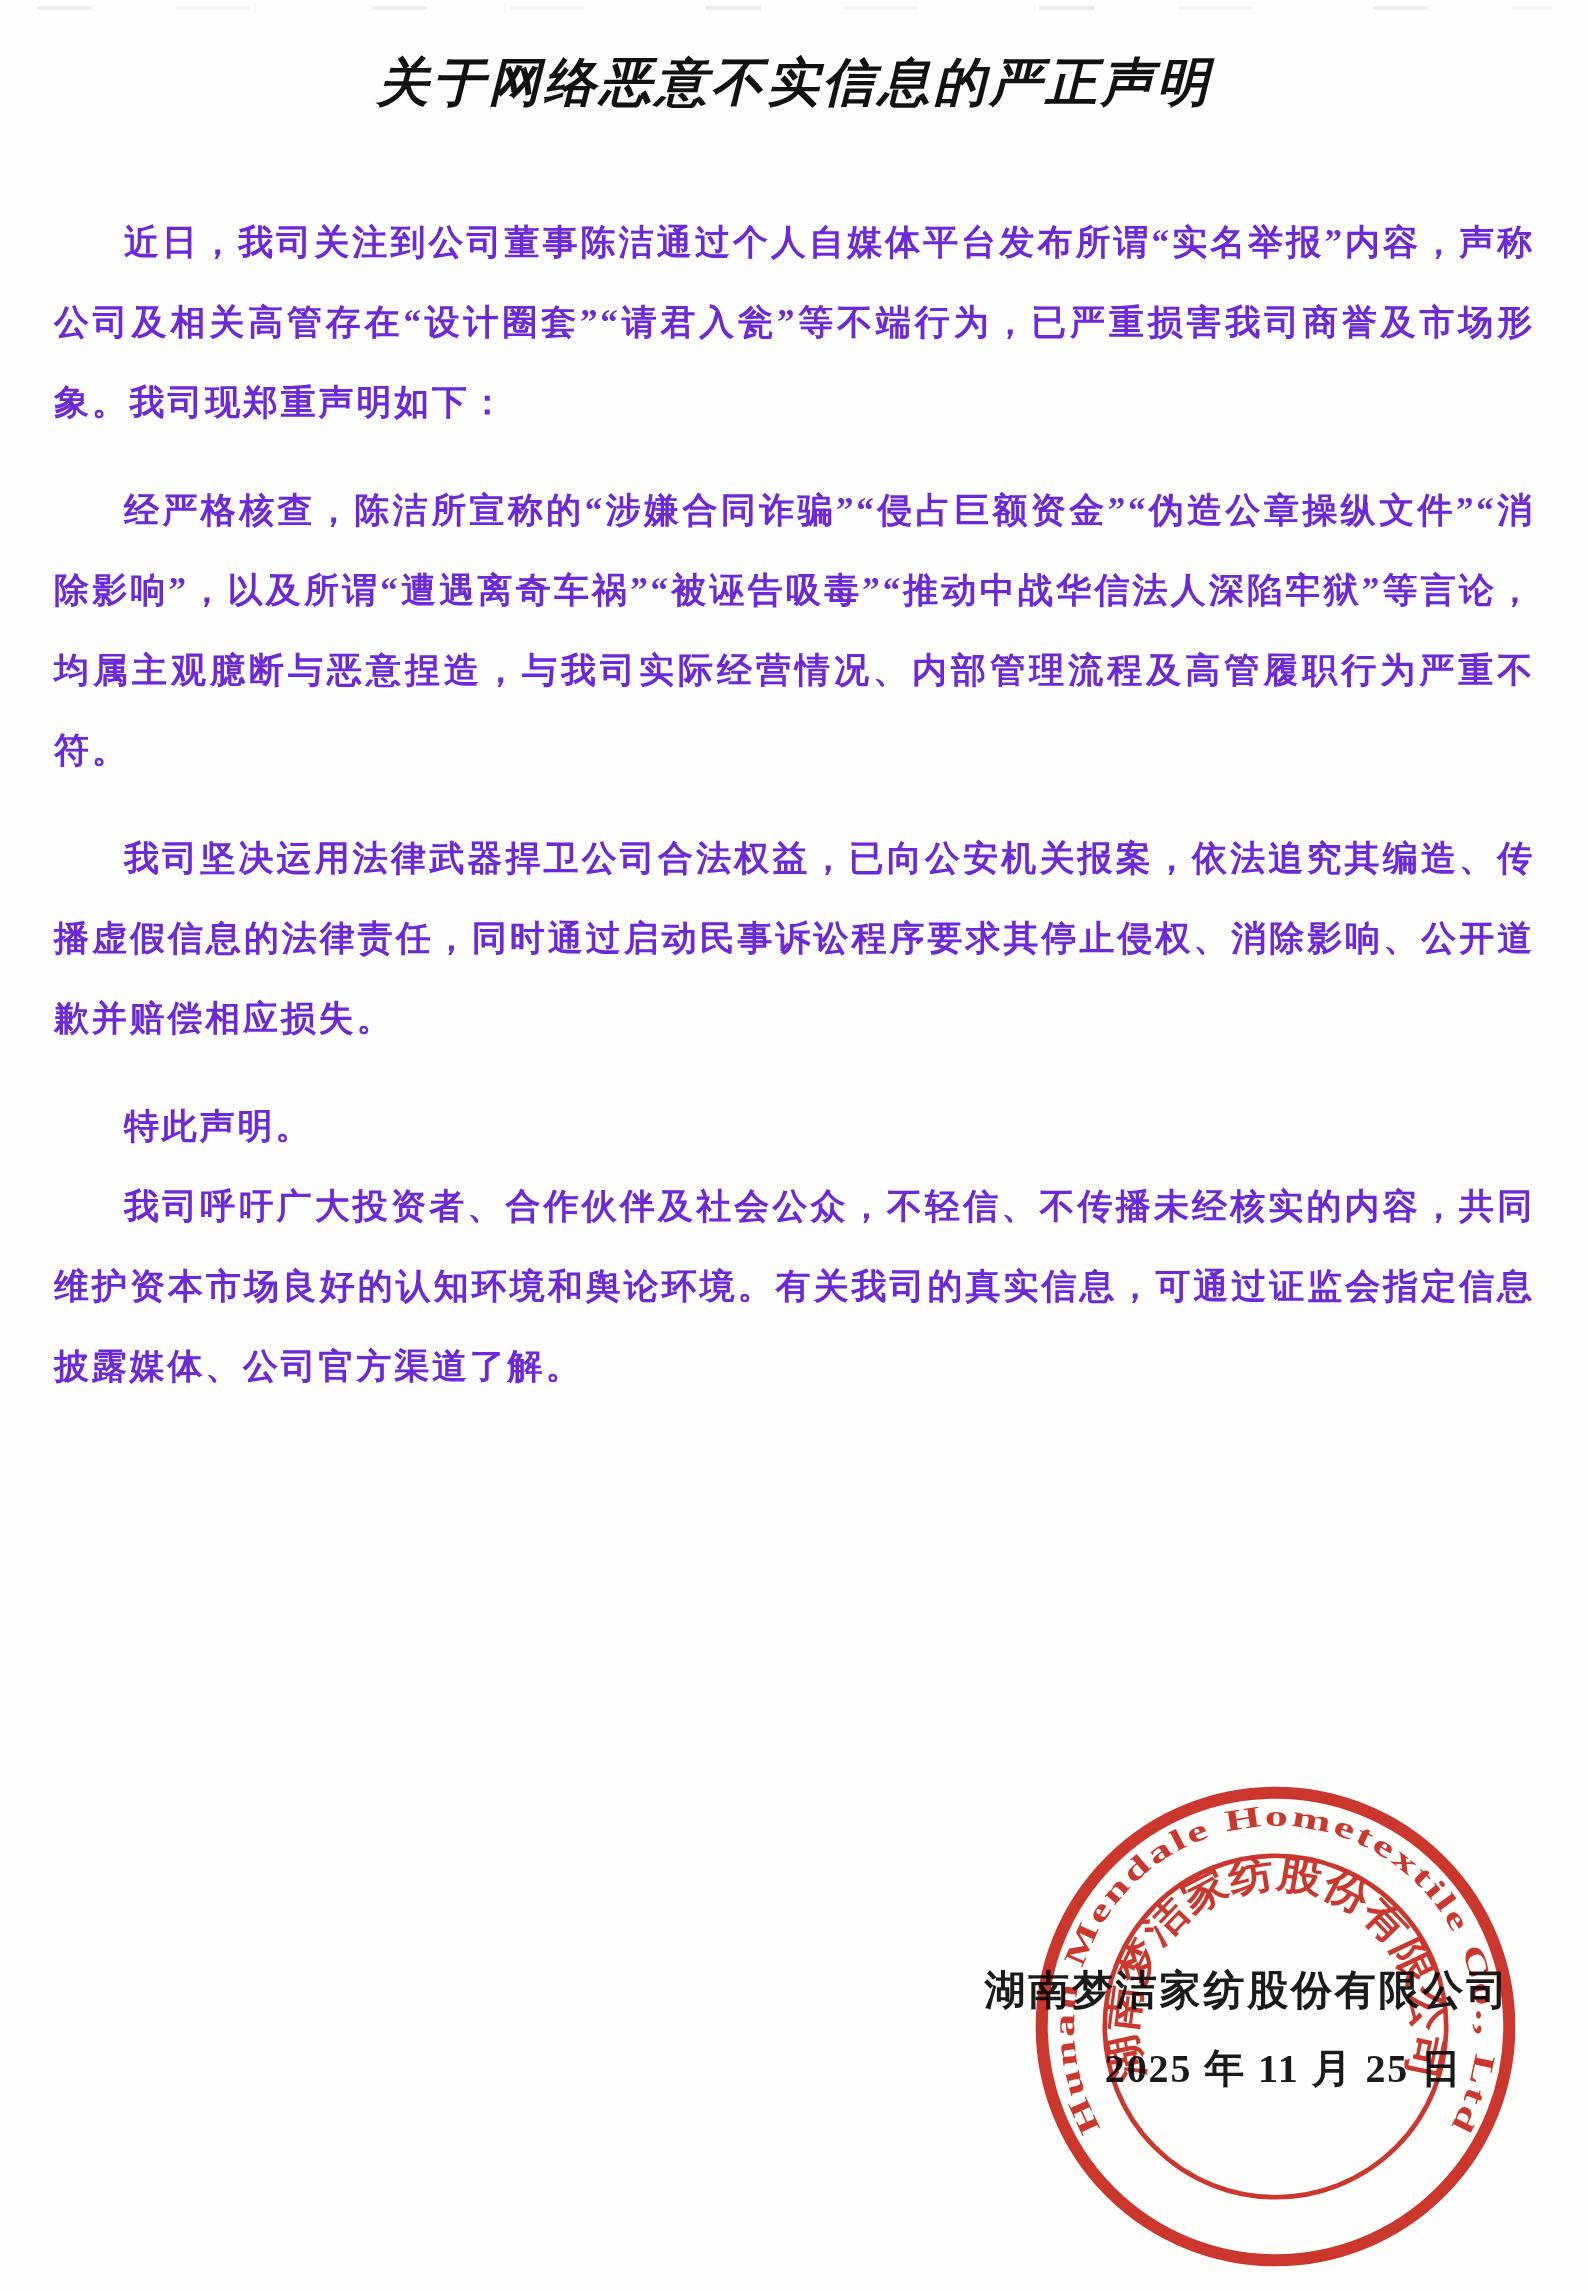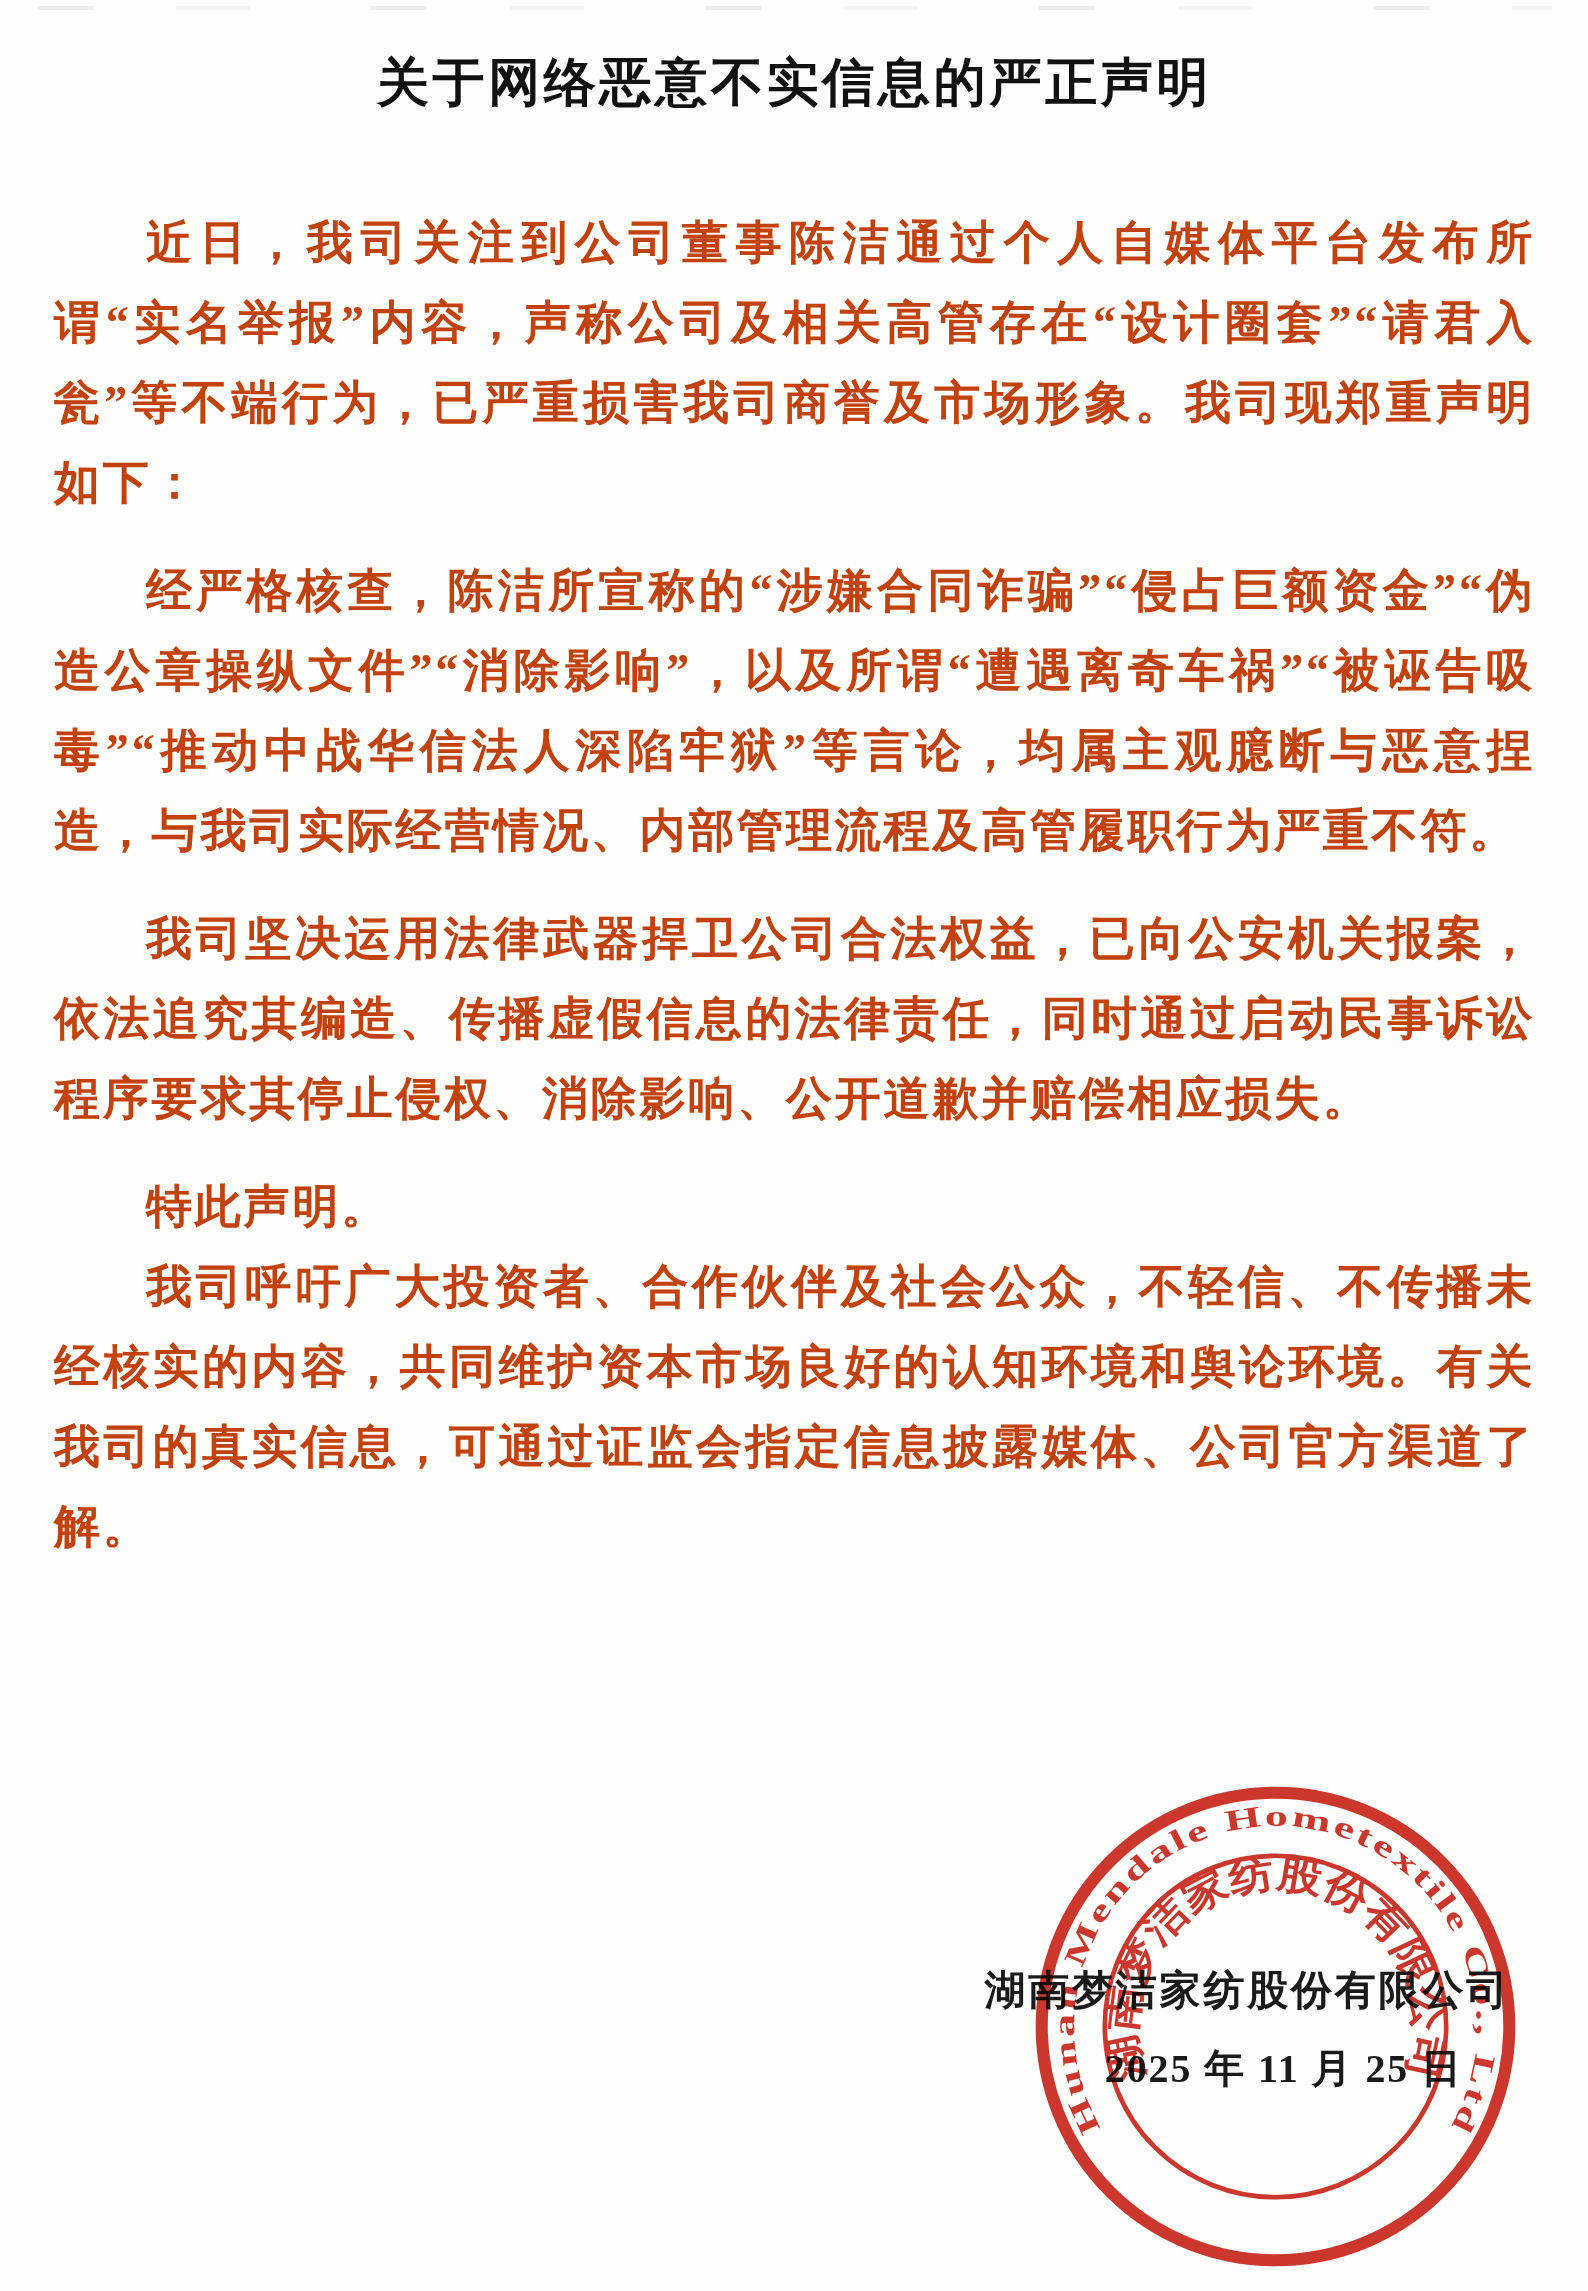--- a/index.html
+++ b/index.html
@@ -24,34 +24,35 @@
   }
   .title {
     margin: 0;
     padding-top: 48px;
     text-align: center;
     font-family: "Liberation Sans", sans-serif;
     font-weight: bold;
     font-size: 52px;
     letter-spacing: 3.7px;
     color: #111;
+    font-style: italic;
   }
   .doc-body {
     padding: 0 54px;
     margin-top: 85px;
   }
   .para {
     margin: 0 0 28px 0;
-    font-size: 46px;
+    font-size: 35px;
     line-height: 80px;
     letter-spacing: 2.8px;
     text-align: justify;
     text-indent: 2em;
     font-weight: 600;
-    color: #c2410c;
+    color: #6d28d9;
   }
   .closing { margin-bottom: 0; }
   .signature {
     position: absolute;
     top: 1963px;
     right: 79px;
     font-size: 41px;
     letter-spacing: 2.8px;
     font-weight: 600;
     color: #1a1a1a;

